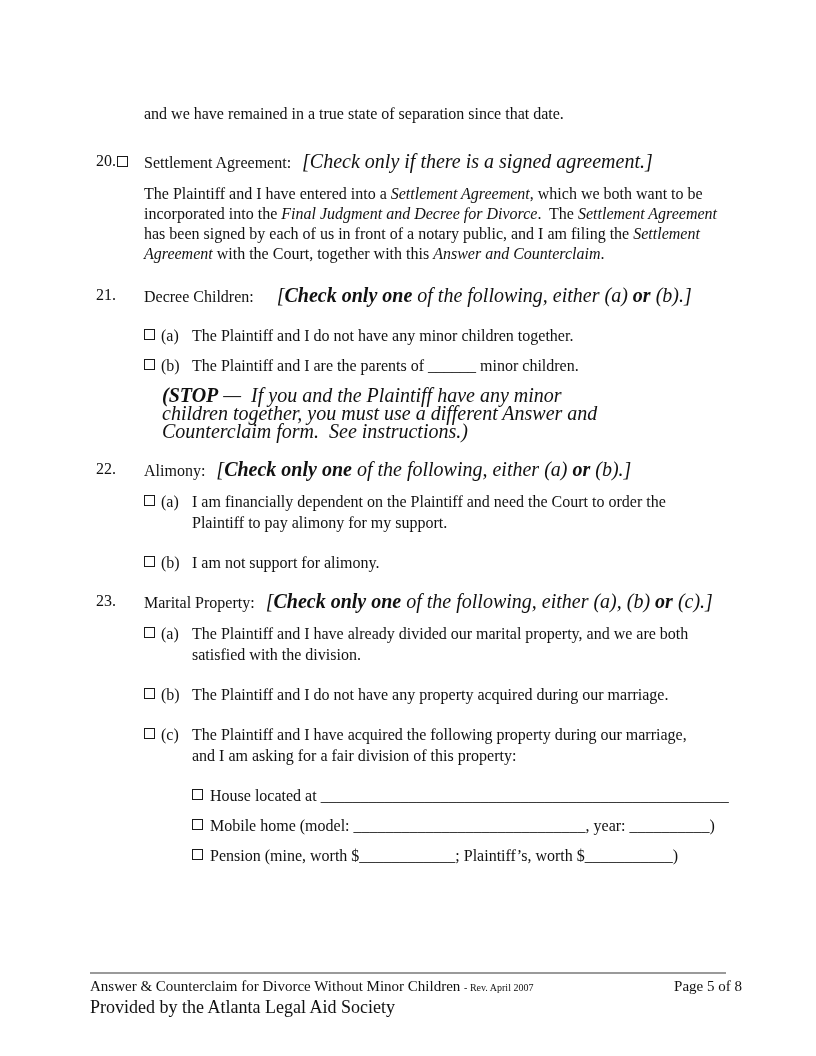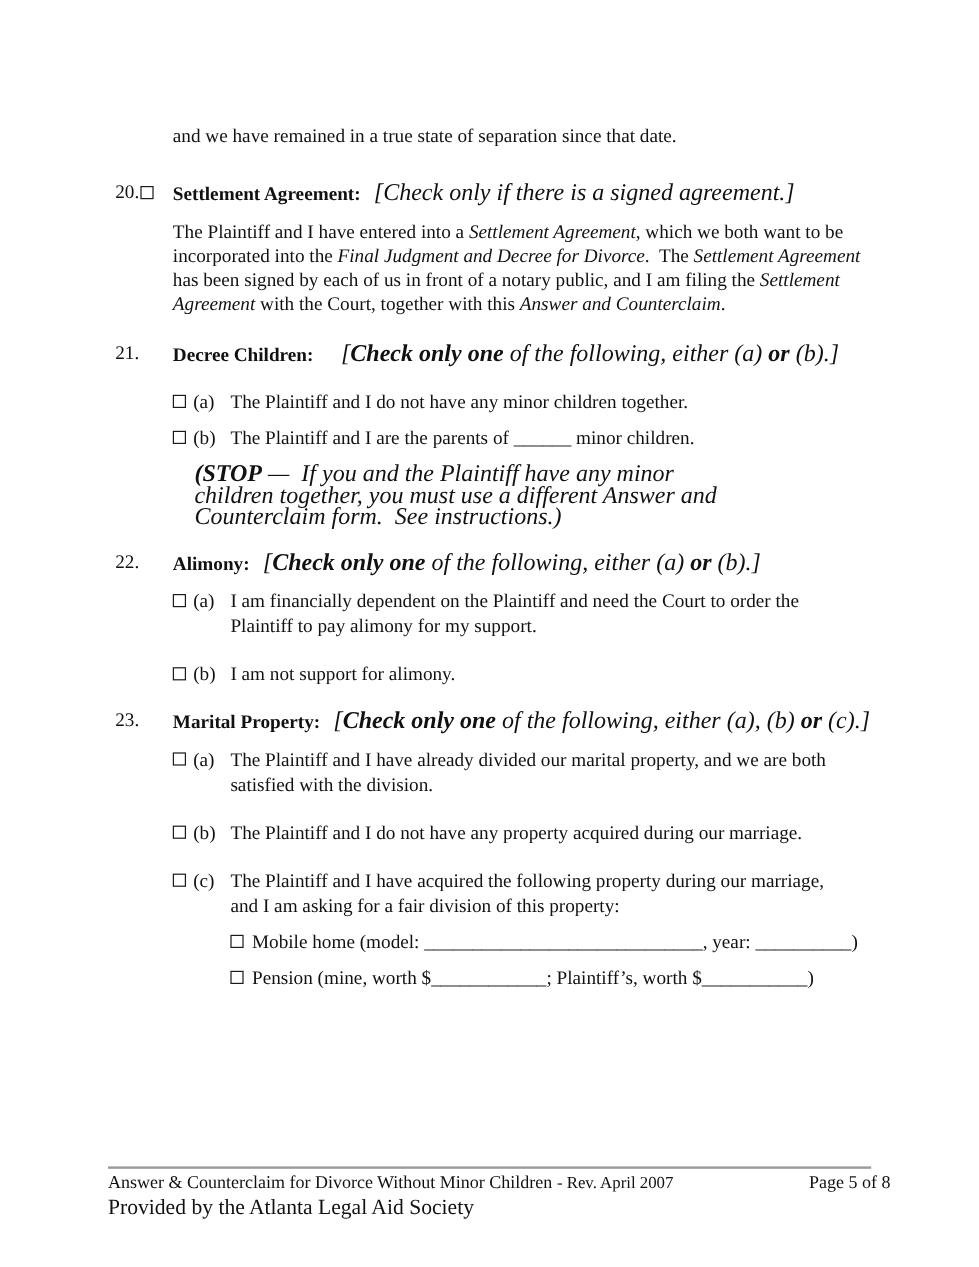--- a/index.html
+++ b/index.html
@@ -15,21 +15,21 @@
     background: #fff;
     padding: 104px 88px 0 96px;
     font-size: 16px;
     line-height: 20px;
   }
   .intro { margin-left: 48px; }
 
   .section { }
   .sec-head { display: flex; align-items: flex-start; line-height: 22px; }
   .num { width: 48px; flex-shrink: 0; white-space: nowrap; }
-  .title { font-weight: bold; }
+  .title { font-weight: normal; }
   .bracket { font-style: italic; font-size: 20px; margin-left: 7px; }
   .bracket.gap-lg { margin-left: 19px; }
   .it { font-style: italic; }
   .bd { font-weight: bold; }
 
   .cb {
     display: inline-block;
     width: 11px; height: 11px;
     border: 1.5px solid #1a1a1a;
     background: #fff;
@@ -73,21 +73,21 @@
     width: 652px;
     font-size: 15px; line-height: 18px;
   }
   .footer-rule {
     width: 636px; height: 0;
     border-top: 2px solid #9a9a9a;
     margin-bottom: 3px;
   }
   .footer-row { display: flex; justify-content: space-between; align-items: baseline; }
   .footer-title { }
-  .footer-rev { font-size: 14px; }
+  .footer-rev { font-size: 10px; }
   .footer-page { font-size: 15px; }
   .footer-provider { font-size: 18px; margin-top: 1px; }
 </style>
 </head>
 <body>
 
 <div class="page">
 
   <p class="intro">and we have remained in a true state of separation since that date.</p>
 
@@ -160,20 +160,24 @@
       <span class="cb"></span>
       <span class="opt-label">(b)</span>
       <span class="opt-text"><span>The Plaintiff and I do not have any property acquired during our marriage.</span></span>
     </div>
     <div class="opt m-opt-sp">
       <span class="cb"></span>
       <span class="opt-label">(c)</span>
       <span class="opt-text"><span>The Plaintiff and I have acquired the following property during our marriage, and I am asking for a fair division of this property:</span></span>
     </div>
 
+    <div class="prop m-props">
+      <span class="cb"></span>
+      <span class="prop-text"><span>House located at </span><span>___________________________________________________</span></span>
+    </div>
     <div class="prop">
       <span class="cb"></span>
       <span class="prop-text"><span>Mobile home (model: </span><span>_____________________________</span><span>, year: </span><span>__________</span><span>)</span></span>
     </div>
     <div class="prop">
       <span class="cb"></span>
       <span class="prop-text"><span>Pension (mine, worth $</span><span>____________</span><span>; Plaintiff’s, worth $</span><span>___________</span><span>)</span></span>
     </div>
   </div>
 

